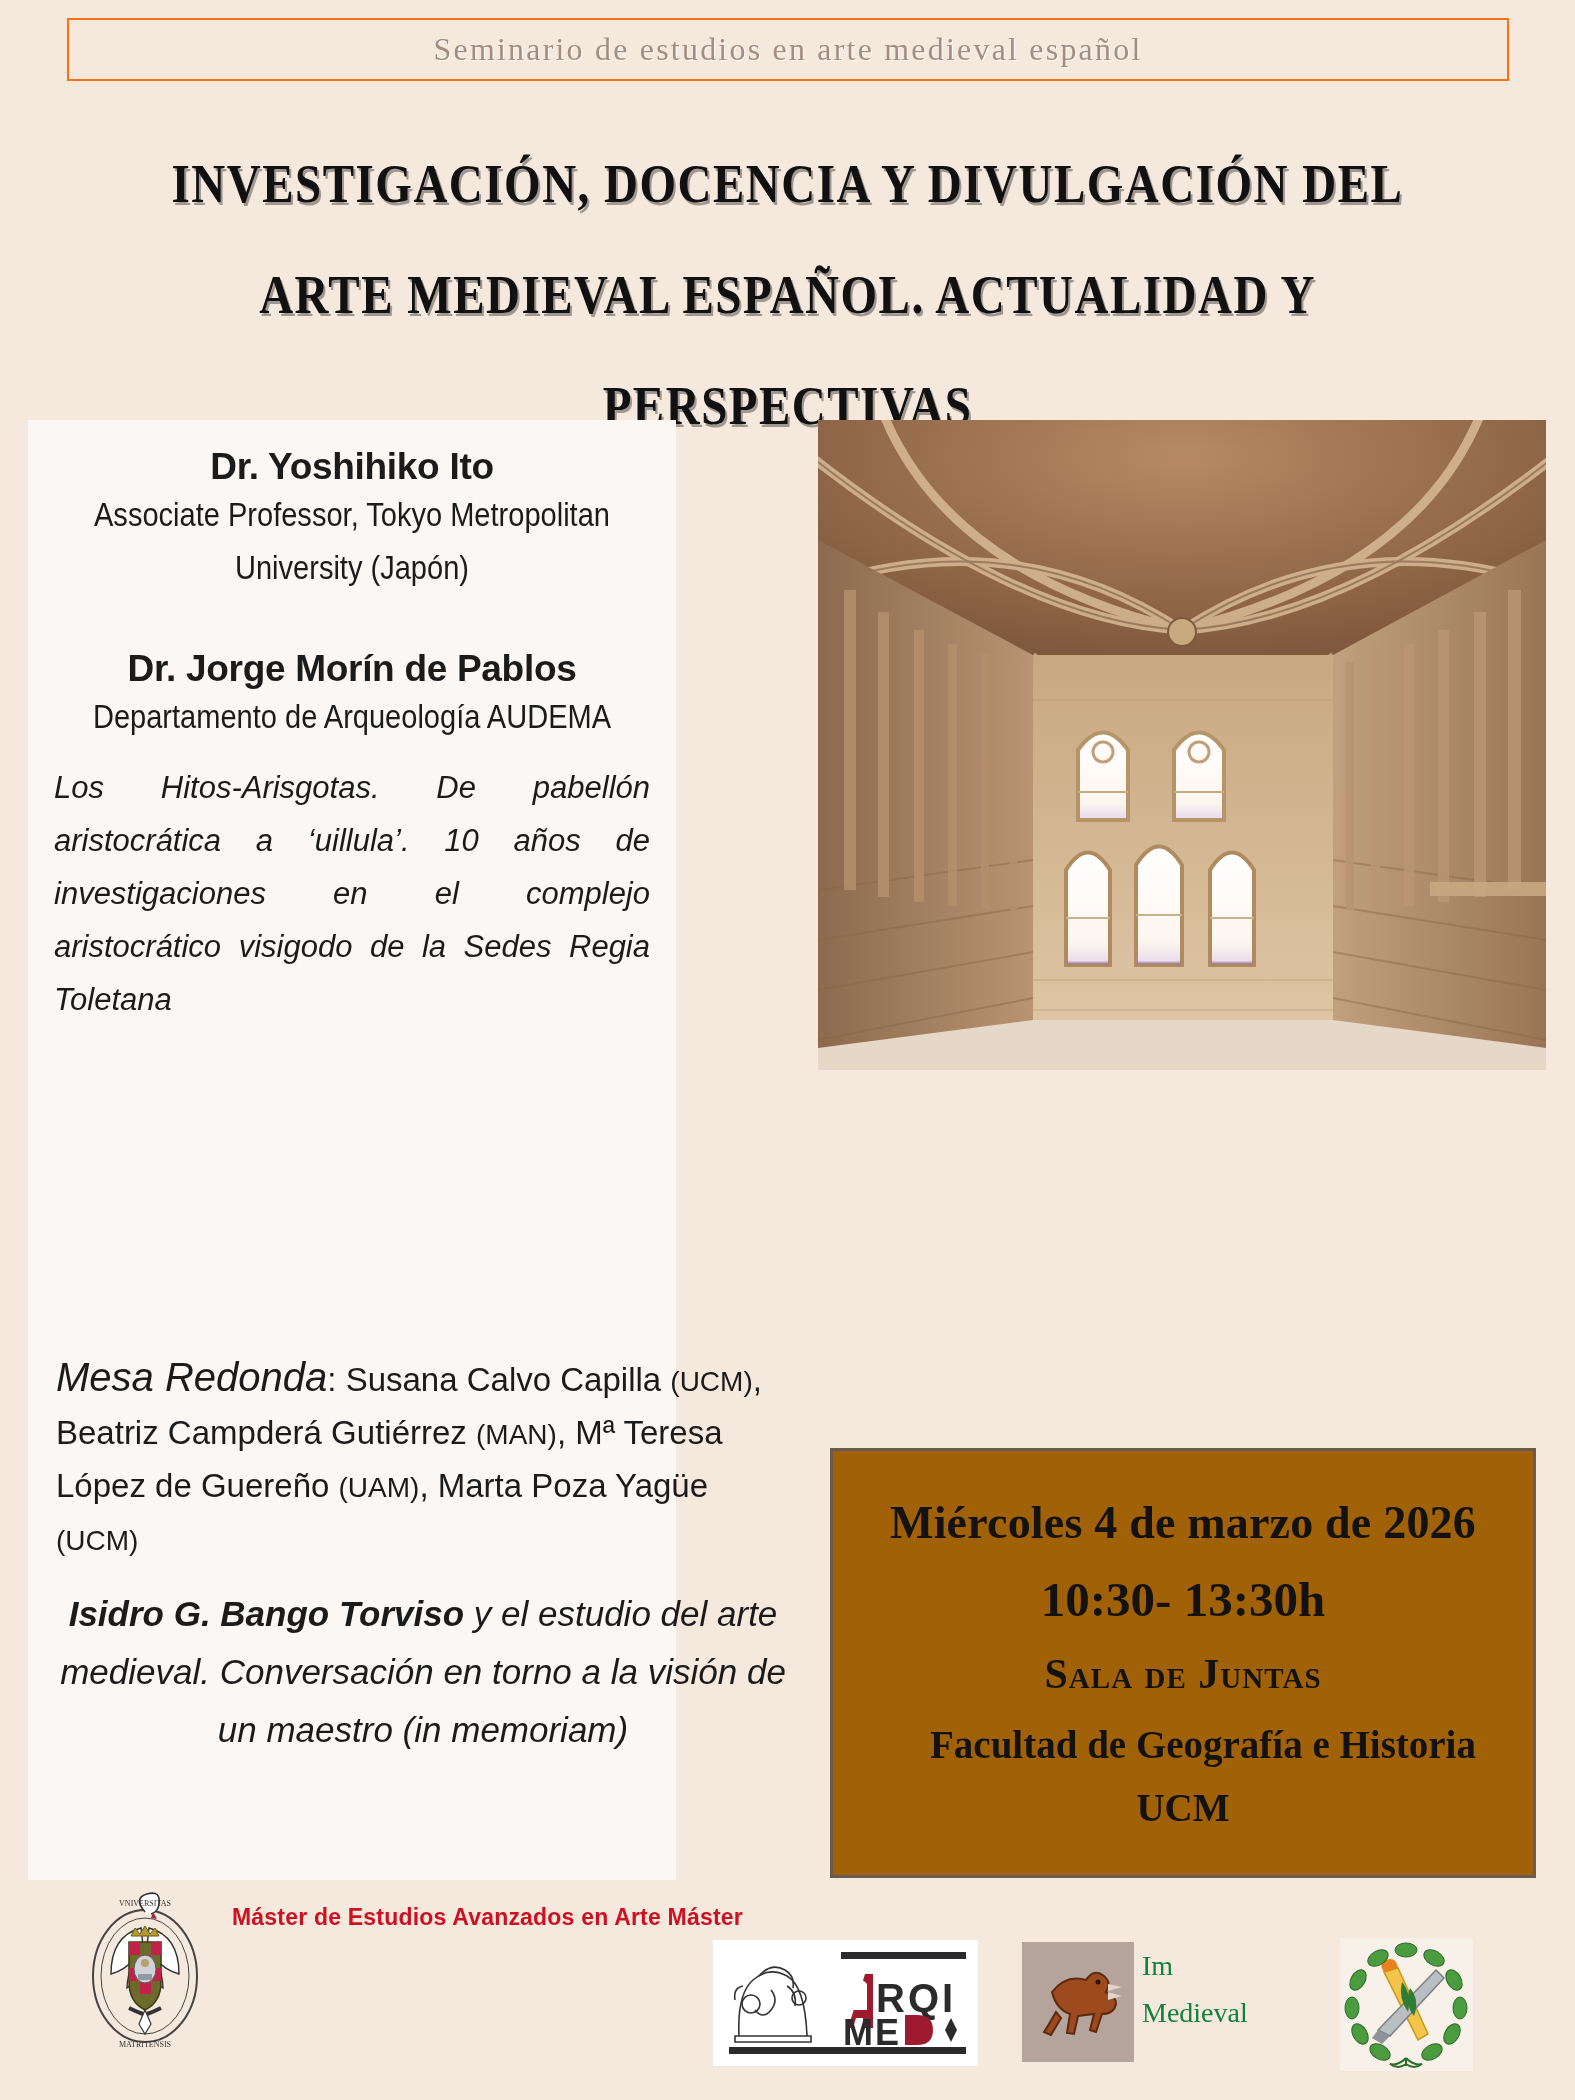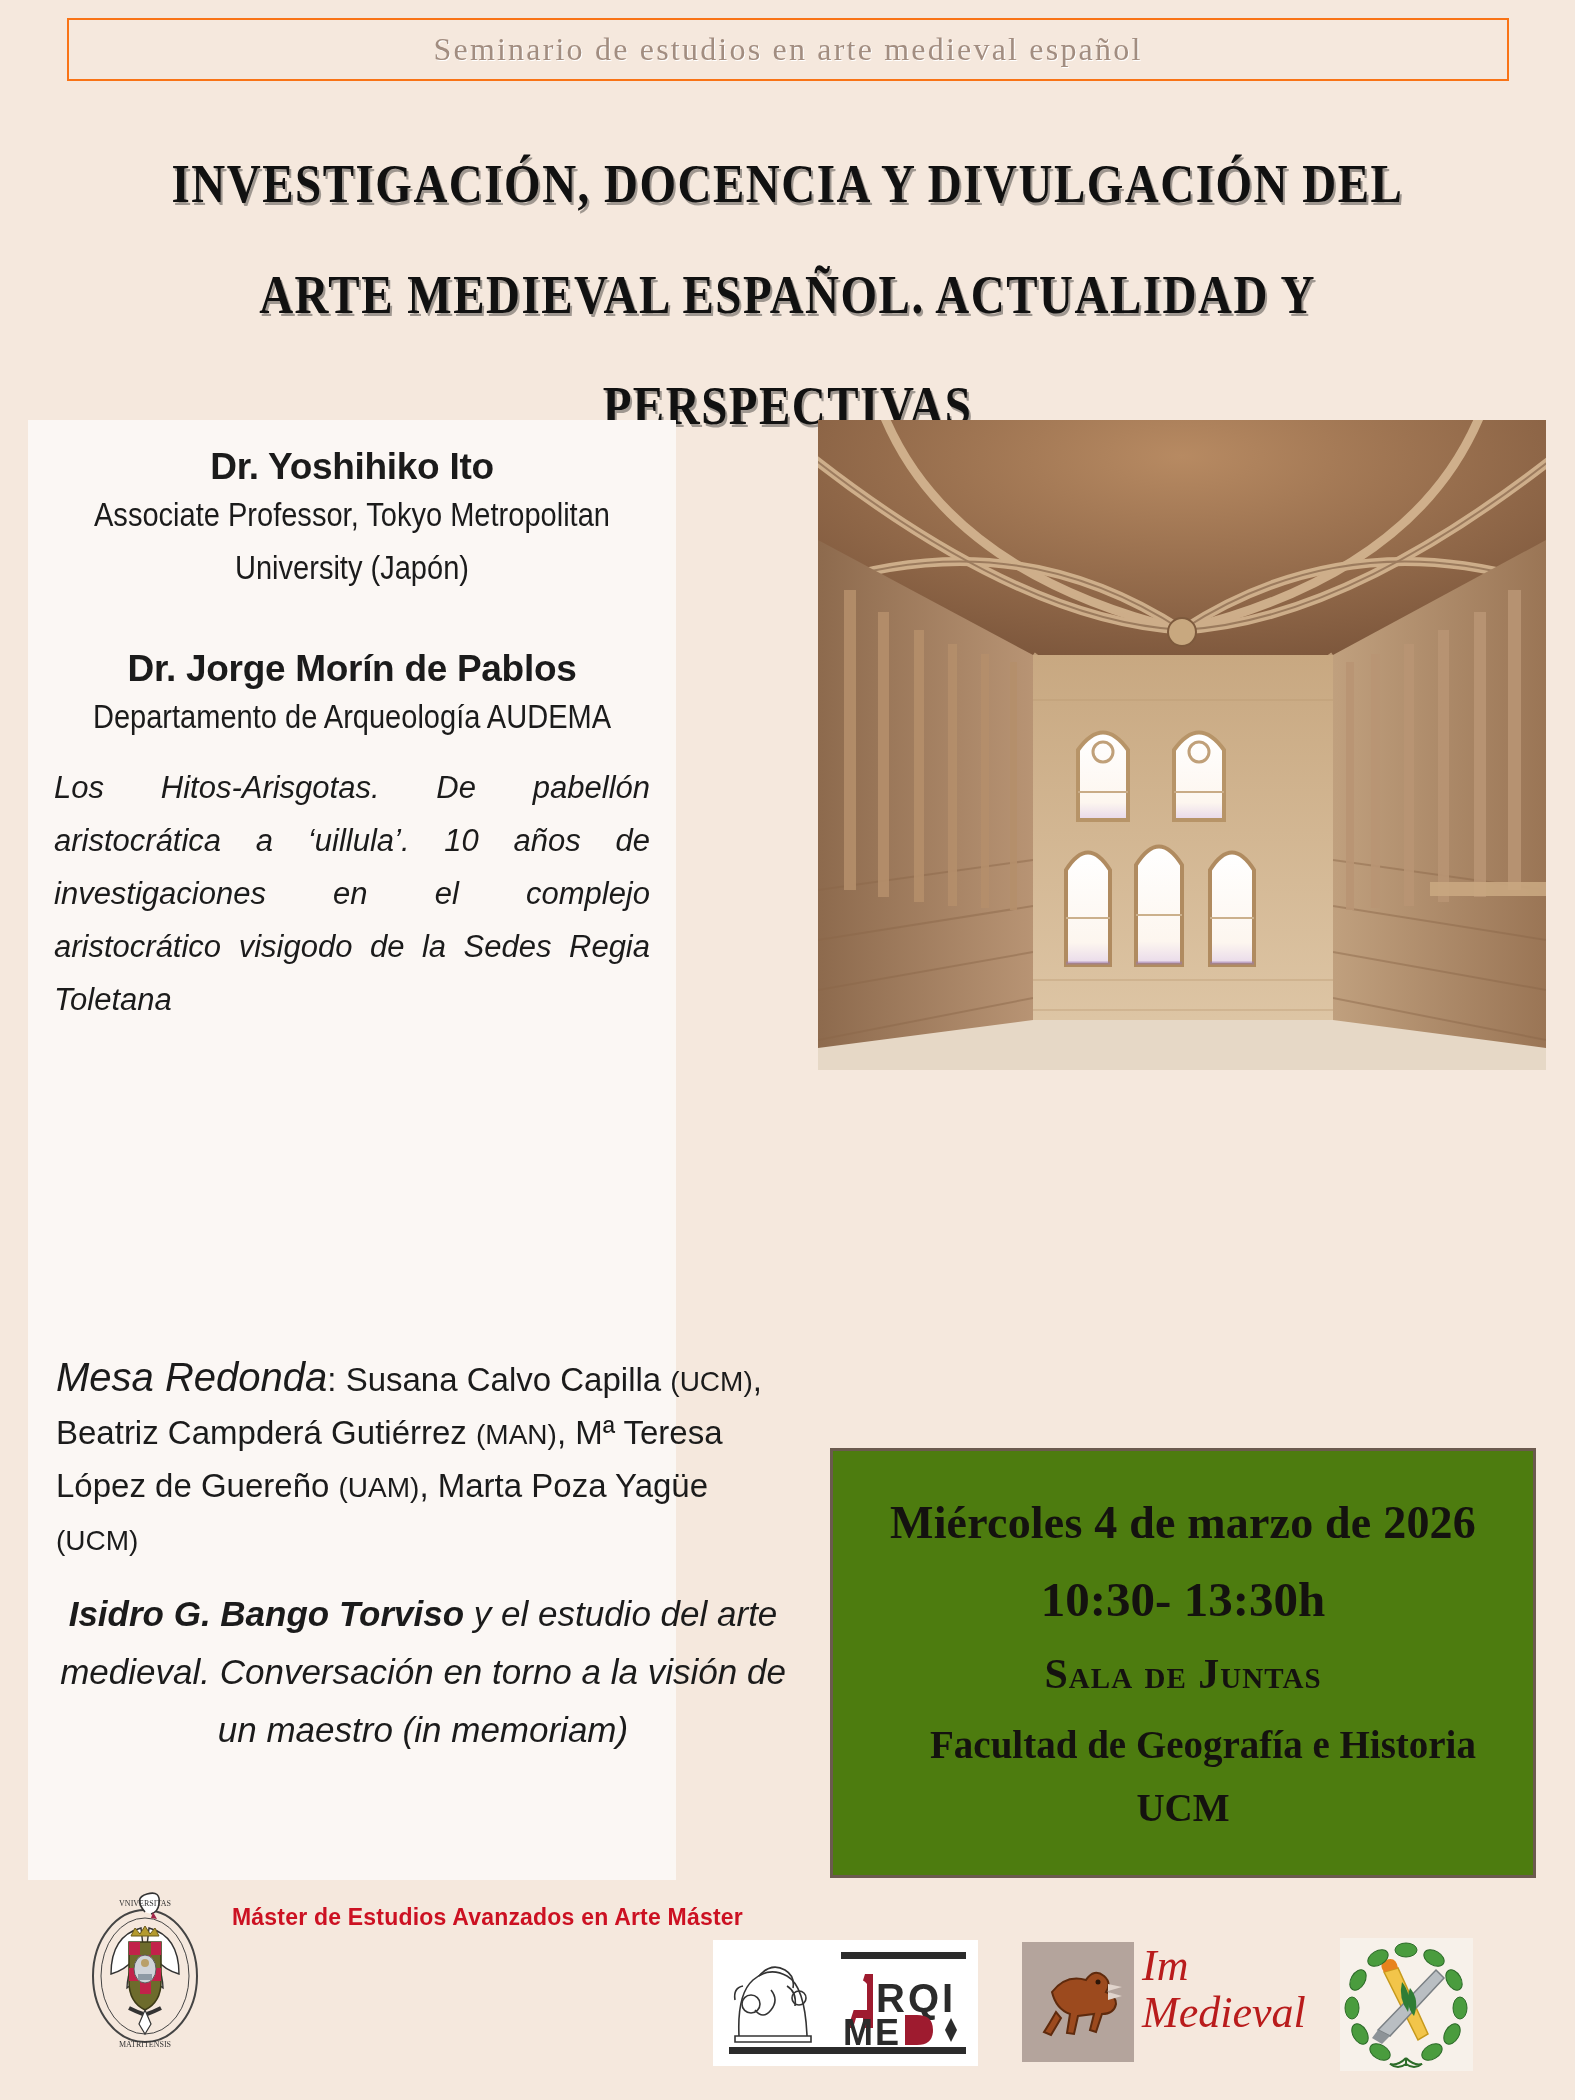--- a/index.html
+++ b/index.html
@@ -102,21 +102,21 @@
   .photo{
     position:absolute; left:818px; top:420px; width:728px; height:650px;
     overflow:hidden;
     background:#a8795a;
   }
   .photo svg{ display:block; width:100%; height:100%; }
 
   
   .date-box{
     position:absolute; left:830px; top:1448px; width:706px; height:430px;
-    background:#4d7c0f;
+    background:#a16207;
     border:3px solid #6b5a4e;
     display:flex; flex-direction:column; align-items:center; justify-content:center;
     font-family:"Liberation Serif", serif;
     color:#14120f;
   }
   .date-box .d1{ font-size:46px; font-weight:bold; letter-spacing:0.2px; }
   .date-box .d2{ font-size:49px; font-weight:bold; margin-top:22px; }
   .date-box .d3{ font-size:42px; font-weight:bold; font-variant:small-caps; margin-top:22px; letter-spacing:1px;}
   .date-box .d4{ font-size:39px; font-weight:bold; margin-top:24px;margin-left:40px; }
   .date-box .d5{ font-size:39px; font-weight:bold; margin-top:18px; }
@@ -134,21 +134,21 @@
     letter-spacing:0.2px;
   }
   .arqimed{
     position:absolute; left:713px; top:60px; width:265px; height:126px;
     background:#ffffff;
   }
   .immed-box{ position:absolute; left:1022px; top:62px; width:112px; height:120px; background:#b4a49c; }
   .immed-text{
     position:absolute; left:1142px; top:62px; width:190px;
     font-family:"Liberation Serif", serif;
-    font-size:44px; line-height:47px; color:#b91c1c;font-style:italic;
+    font-size:28px; line-height:47px; color:#15803d;
   }
   .wreath{ position:absolute; left:1340px; top:58px; width:133px; height:133px; }
 </style>
 </head>
 <body>
 
 <div class="seminar-band">
   <div class="txt">Seminario de estudios en arte medieval español</div>
 </div>
 

